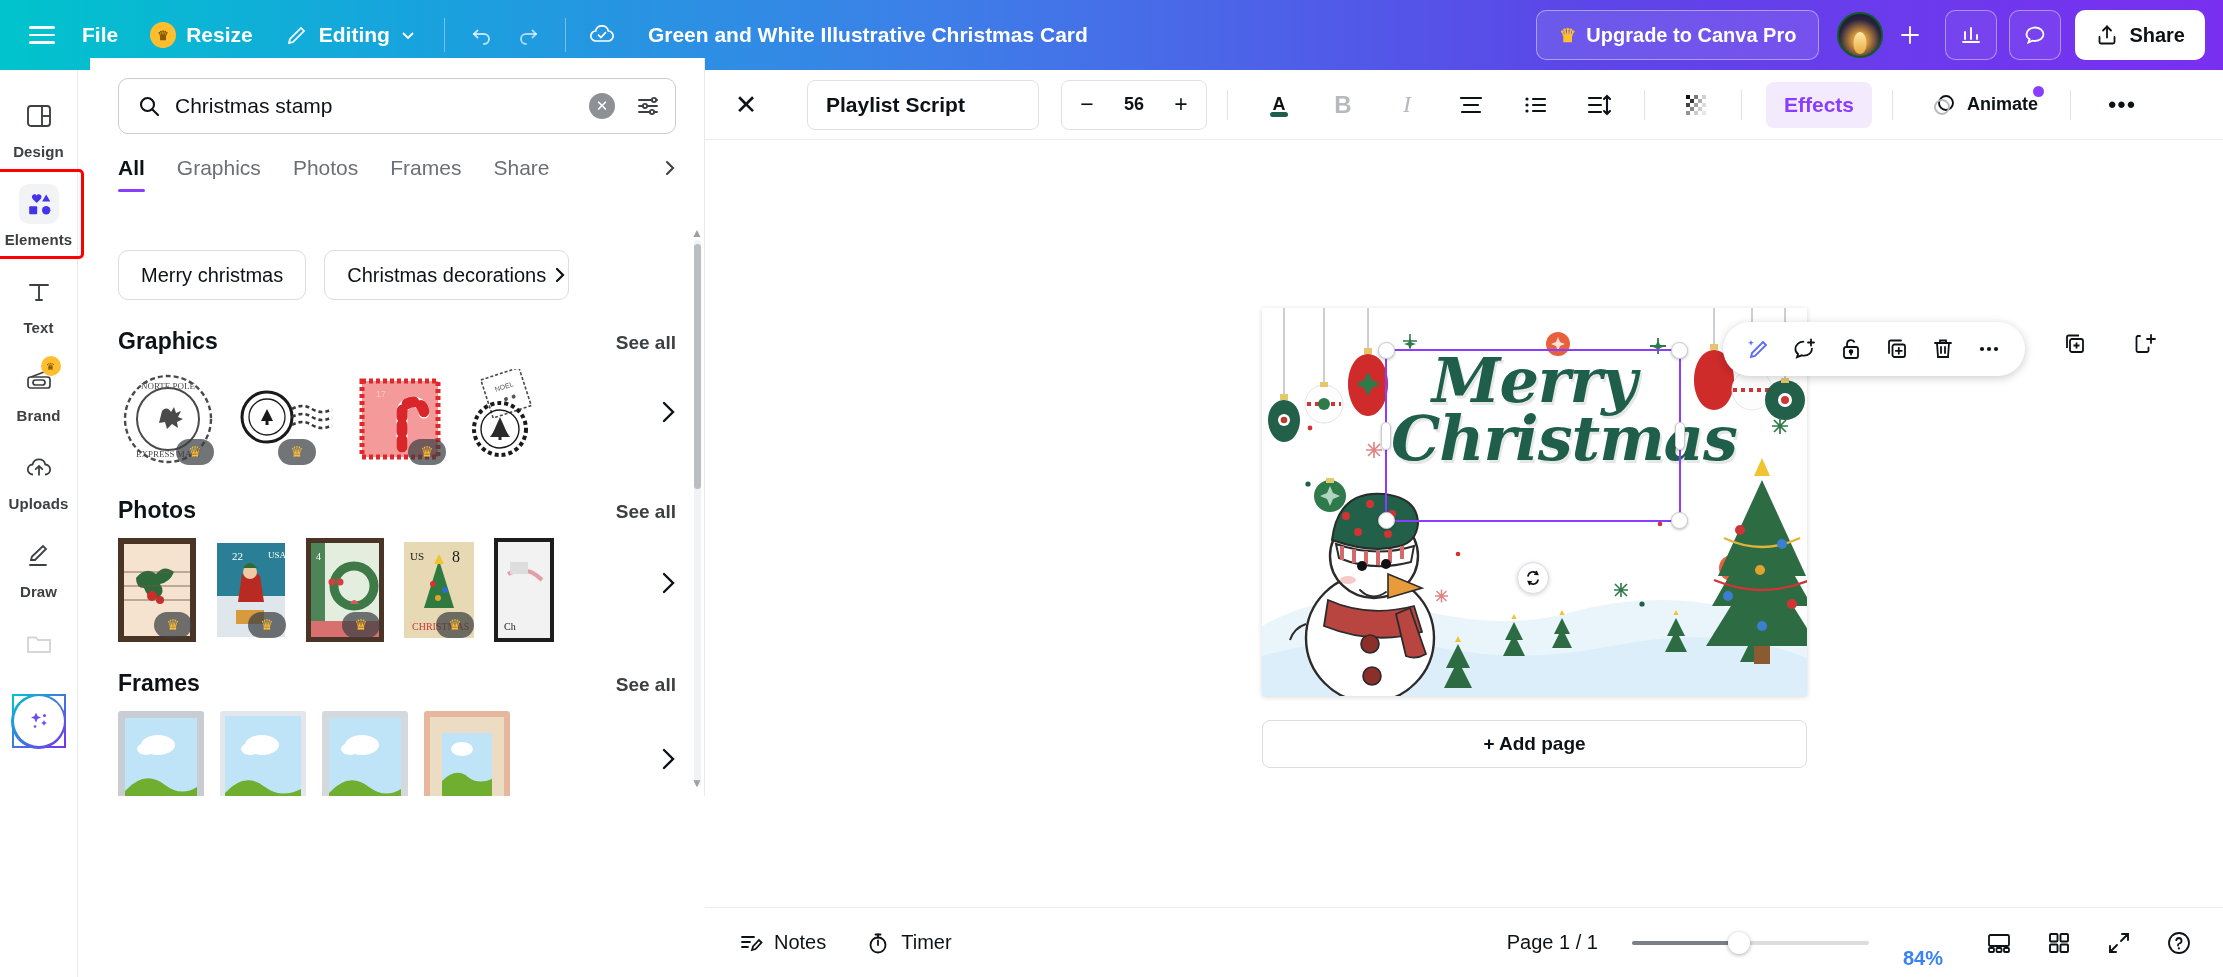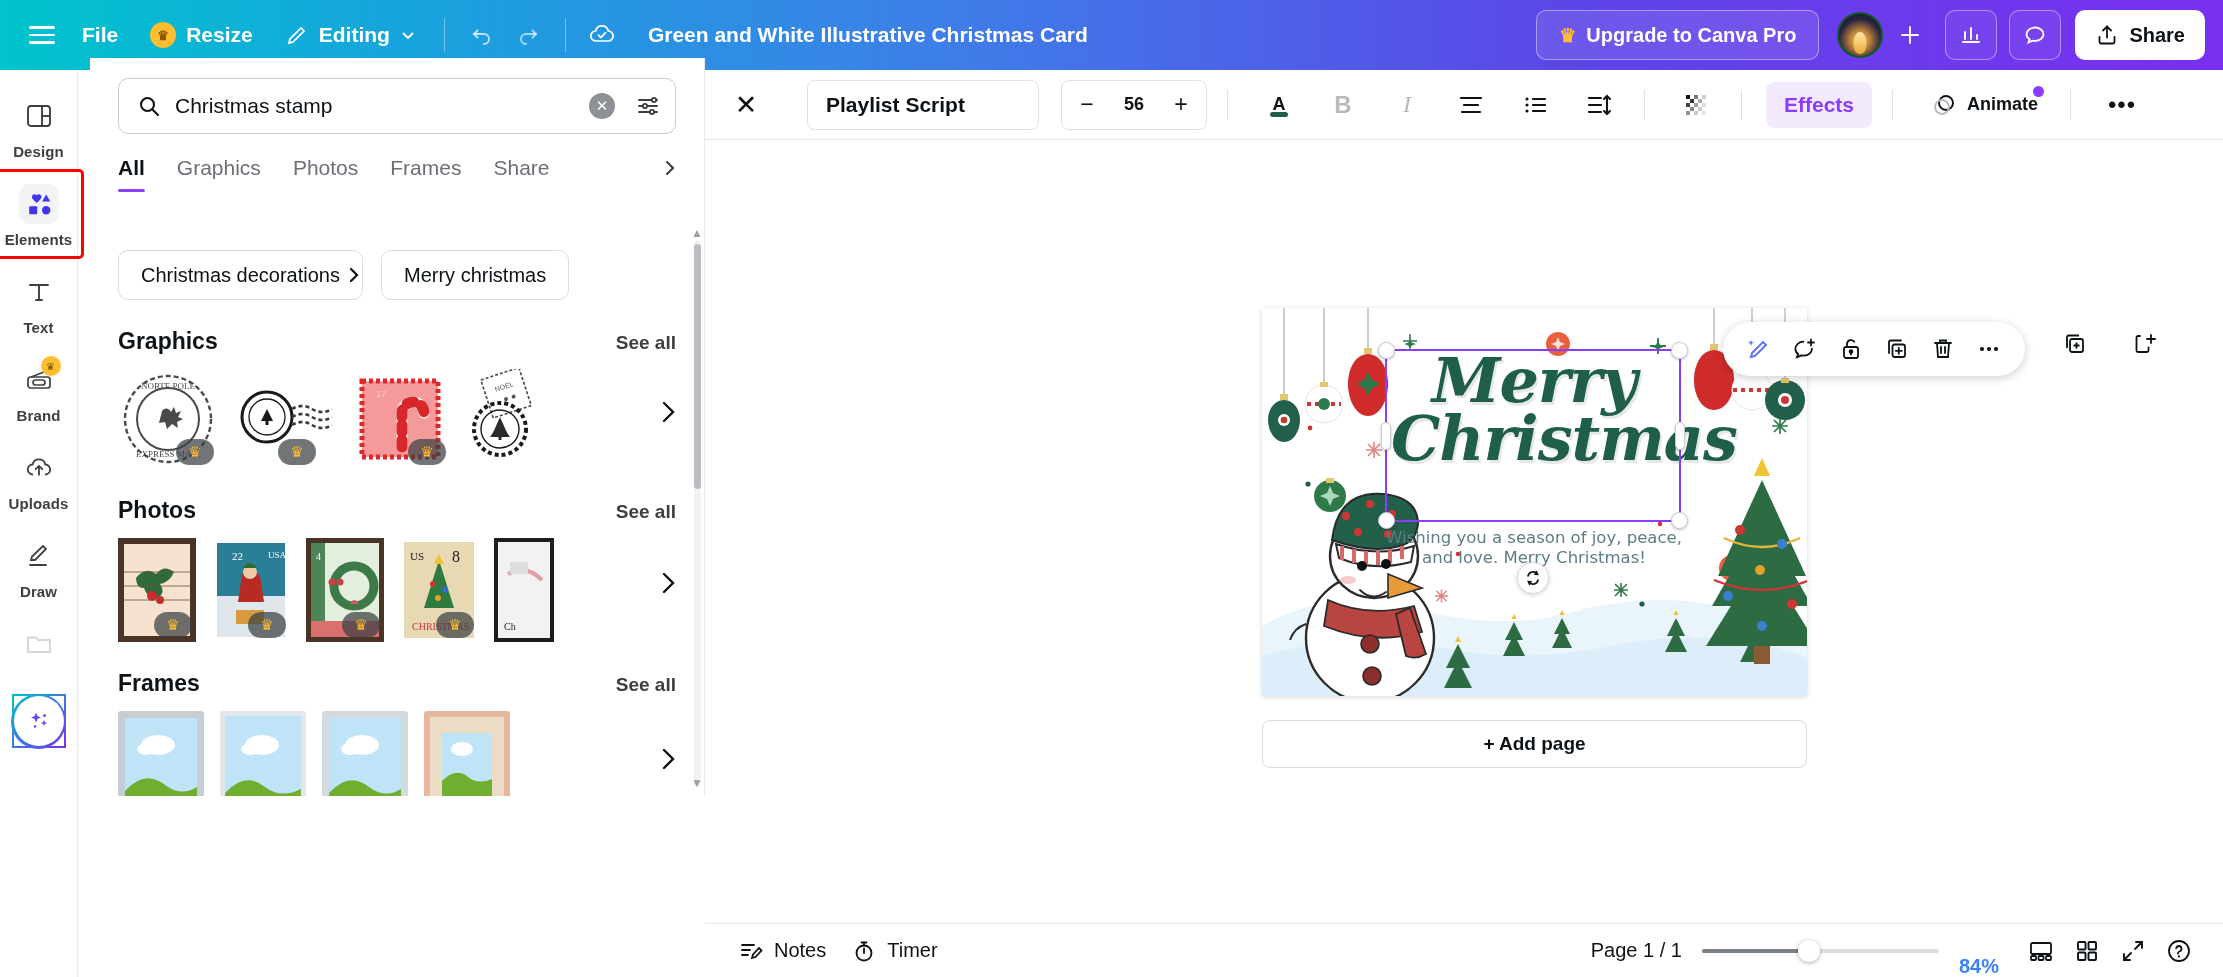--- a/index.html
+++ b/index.html
@@ -331,23 +331,23 @@
     position:absolute; left: 557px; top: 580px;
     width: 545px; height: 48px;
     border: 1px solid #dadce0; border-radius: 8px;
     display:flex; align-items:center; justify-content:center;
     font-size: 19px; font-weight:bold; color:#0d1216; cursor:pointer;
     background:#fff;
   }
 
   
   .bottombar {
-    position:absolute; left:0; right:0; bottom:0; height:54px;
+    position:absolute; left:0; right:0; bottom:0; height:70px;
     background:#fff; border-top:1px solid #e8eaed;
-    display:flex; align-items:center; padding: 0 22px; gap: 2px; justify-content: flex-end;
+    display:flex; align-items:center; padding: 0 22px; gap: 16px; justify-content: flex-end;
   }
   .bb-btn {
     height:44px; padding: 0 12px; display:flex; align-items:center; gap:11px;
     font-size: 20px; color:#0d1216; cursor:pointer; border-radius:8px;
     white-space:nowrap;
   }
   .page-ind { font-size:20px; color:#0d1216; white-space:nowrap; }
   .zoom-slider {
     width: 237px; height: 4px; background:#dadce0; border-radius:3px;
     position:relative; margin: 0 18px; cursor:pointer;
@@ -565,31 +565,31 @@
     <div class="tab"><span>Share</span></div>
     <span class="tabs-chev">
       <svg width="20" height="20" viewBox="0 0 20 20" fill="none" stroke="#3c4043" stroke-width="2.1" stroke-linecap="round">
           <path d="M7 4l6 6-6 6"></path>
         </svg>
     </span>
   </div>
 
   <div class="panel-scroll">
     <div class="chips">
+      <div class="chip">
+          <span>Merry christmas</span>
+        </div>
       <div class="chip" style="position:relative;">
         <span>Christmas decorations</span>
         <span style="position:absolute;right:-2px;top:11px;">
           <svg width="20" height="26" viewBox="0 0 20 26" fill="none" stroke="#0d1216" stroke-width="2.2" stroke-linecap="round">
               <path d="M7 7l6 6-6 6"></path>
             </svg>
         </span>
       </div>
-      <div class="chip">
-          <span>Merry christmas</span>
-        </div>
     </div>
 
     <div class="sec-head">
       <span class="sec-title">Graphics</span>
       <span class="sec-seeall">See all</span>
     </div>
     <div class="row">
       <div class="thumb">
         <svg width="100" height="100" viewBox="0 0 100 100">
           <circle cx="50" cy="50" r="43" fill="none" stroke="#4a4a4a" stroke-width="2.4" stroke-dasharray="5 3"></circle>
@@ -1102,21 +1102,20 @@
             <path d="M44 316q-12 4-16 16" fill="none" stroke="#2b2b2b" stroke-width="2"></path>
           </g>
         </svg>
       </div>
     </div>
 
     <div class="merry-text">
       <span>Merry</span>
       <span class="l2">Christmas</span>
     </div>
-    <div class="wish-text">Wishing you a season of joy, peace, and love. Merry Christmas!</div>
 
     <div class="sel-box">
       <span class="handle tl"></span>
       <span class="handle tr"></span>
       <span class="handle bl"></span>
       <span class="handle br"></span>
       <span class="handle-side l"></span>
       <span class="handle-side r"></span>
     </div>
 

